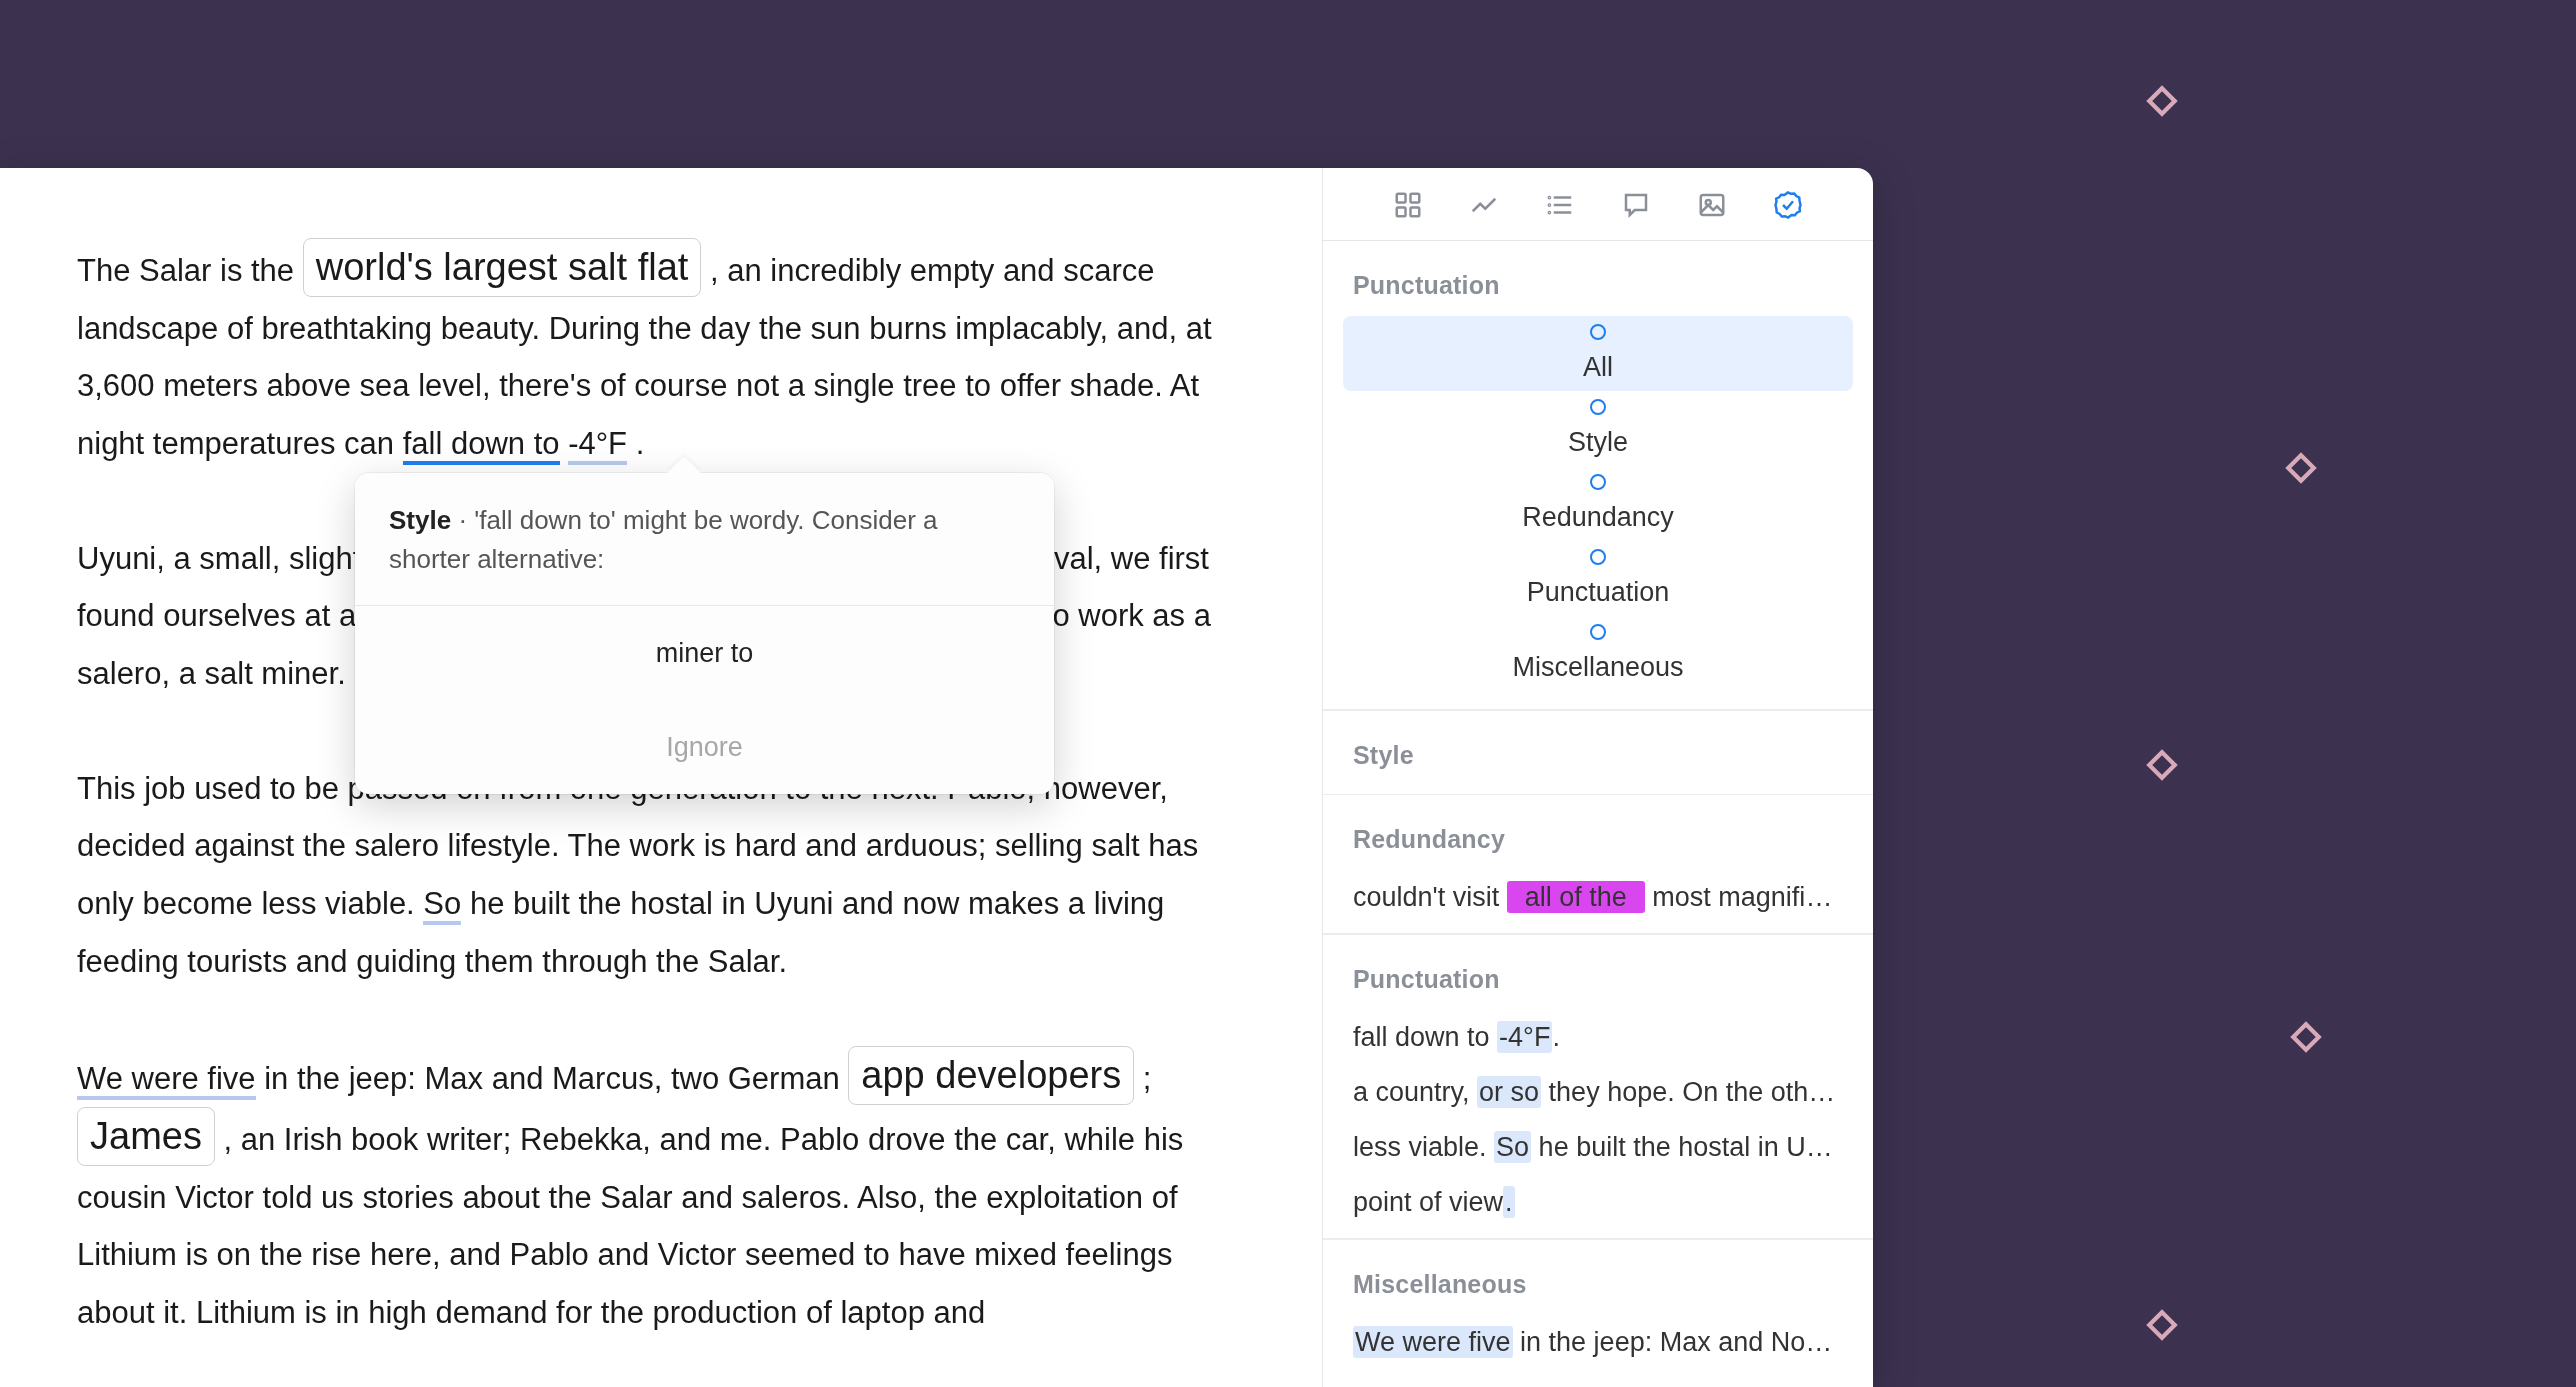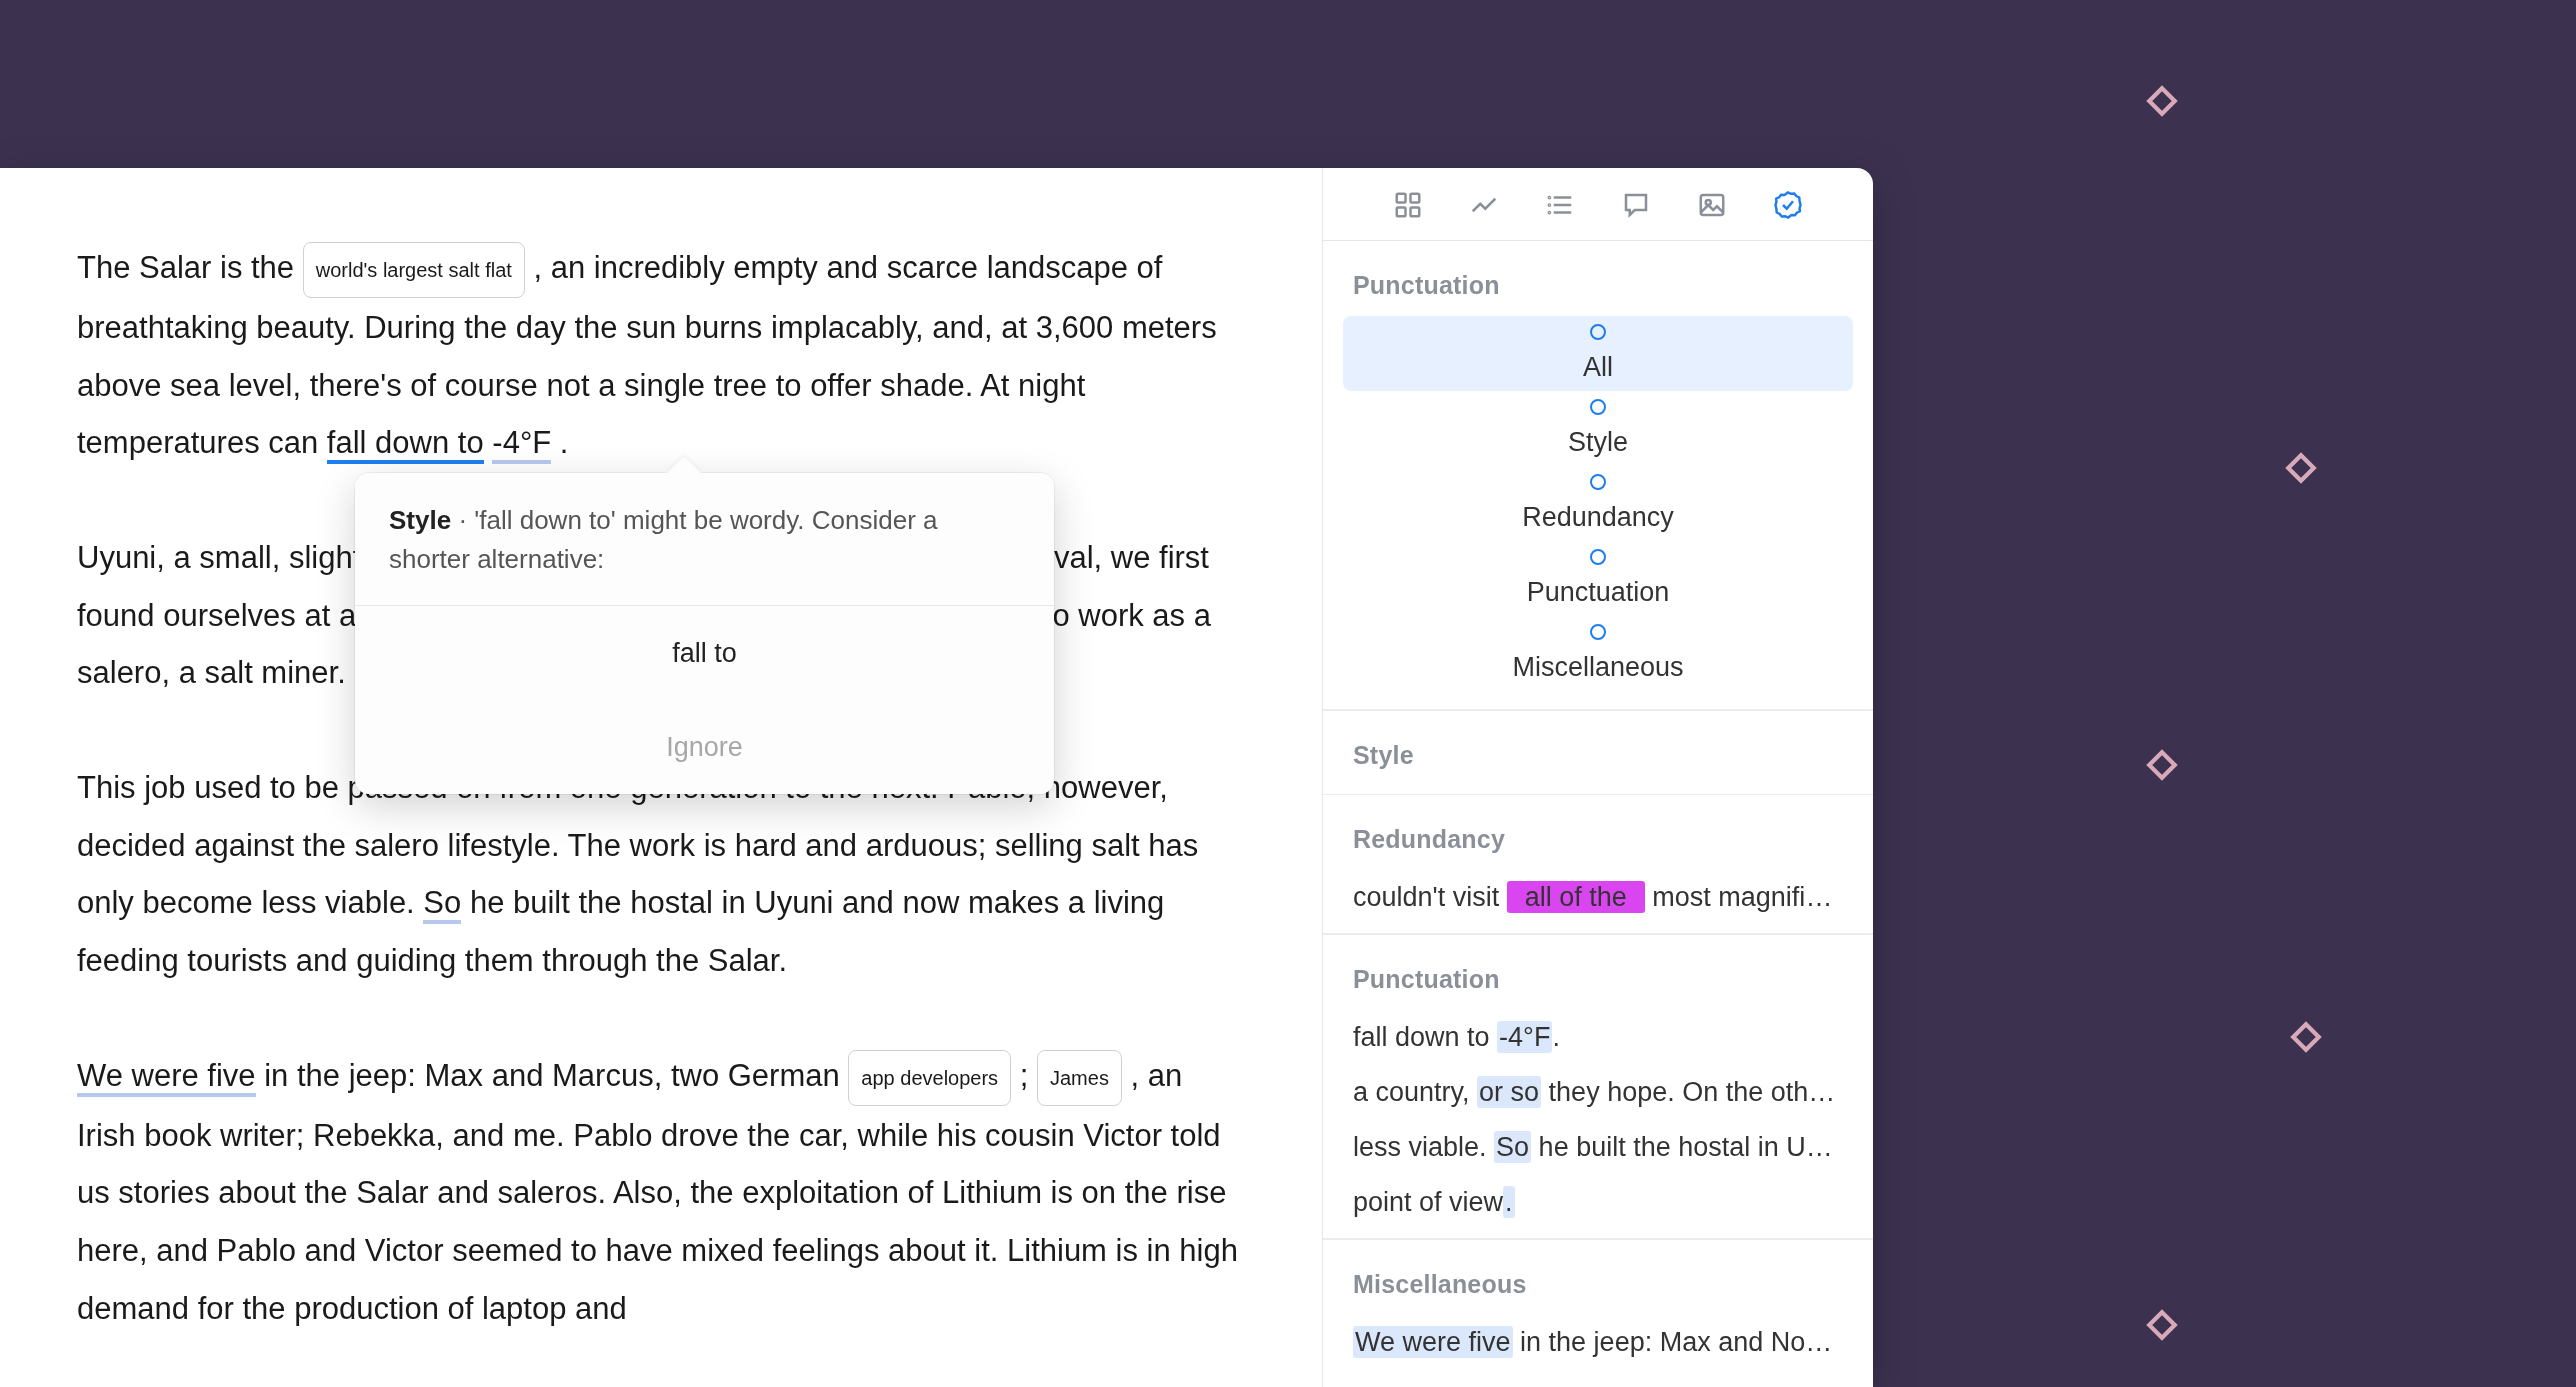--- a/index.html
+++ b/index.html
@@ -36,23 +36,23 @@
     line-height:1.86;
     color:#1a1a1a;
     overflow:hidden;
     position:relative;
   }
   .editor p + p { margin-top:57px; }
   .pill {
     display:inline-block;
     border:1.5px solid #d0d0d0;
     border-radius:8px;
-    padding:12px 12px;
+    padding:0 12px;
     line-height:1.5;
-    font-size:20px;
+    font-size:38px;
     position:relative;
     top:-1px;
   }
   .ul-blue { border-bottom:4px solid #1e7ef0; padding-bottom:0px; }
   .ul-blue-light { border-bottom:4px solid #b7c8ef; padding-bottom:0px; }
   
   .popover {
     position:absolute;
     left:355px;
     top:305px;
@@ -210,21 +210,21 @@
       <span class="pill">app developers</span>
       <span> ; </span>
       <span class="pill">James</span>
       <span> , an Irish book writer; Rebekka, and me. Pablo drove the car, while his cousin Victor told us stories about the Salar and saleros. Also, the exploitation of Lithium is on the rise here, and Pablo and Victor seemed to have mixed feelings about it. Lithium is in high demand for the production of laptop and</span>
     </p>
 
     <div class="popover">
       <div class="pop-head">
         <b>Style</b><span> · </span><span>'fall down to' might be wordy. Consider a shorter alternative:</span>
       </div>
-      <div class="pop-action primary">fall to</div>
+      <div class="pop-action primary">miner to</div>
       <div class="pop-action muted">Ignore</div>
     </div>
   </div>
 
   <div class="sidebar">
     <div class="toolbar">
       <span class="ticon">
           <svg viewBox="0 0 24 24" fill="none" stroke="currentColor" stroke-width="2">
             <rect x="3" y="3" width="7" height="7" rx="1"></rect>
             <rect x="14" y="3" width="7" height="7" rx="1"></rect>

